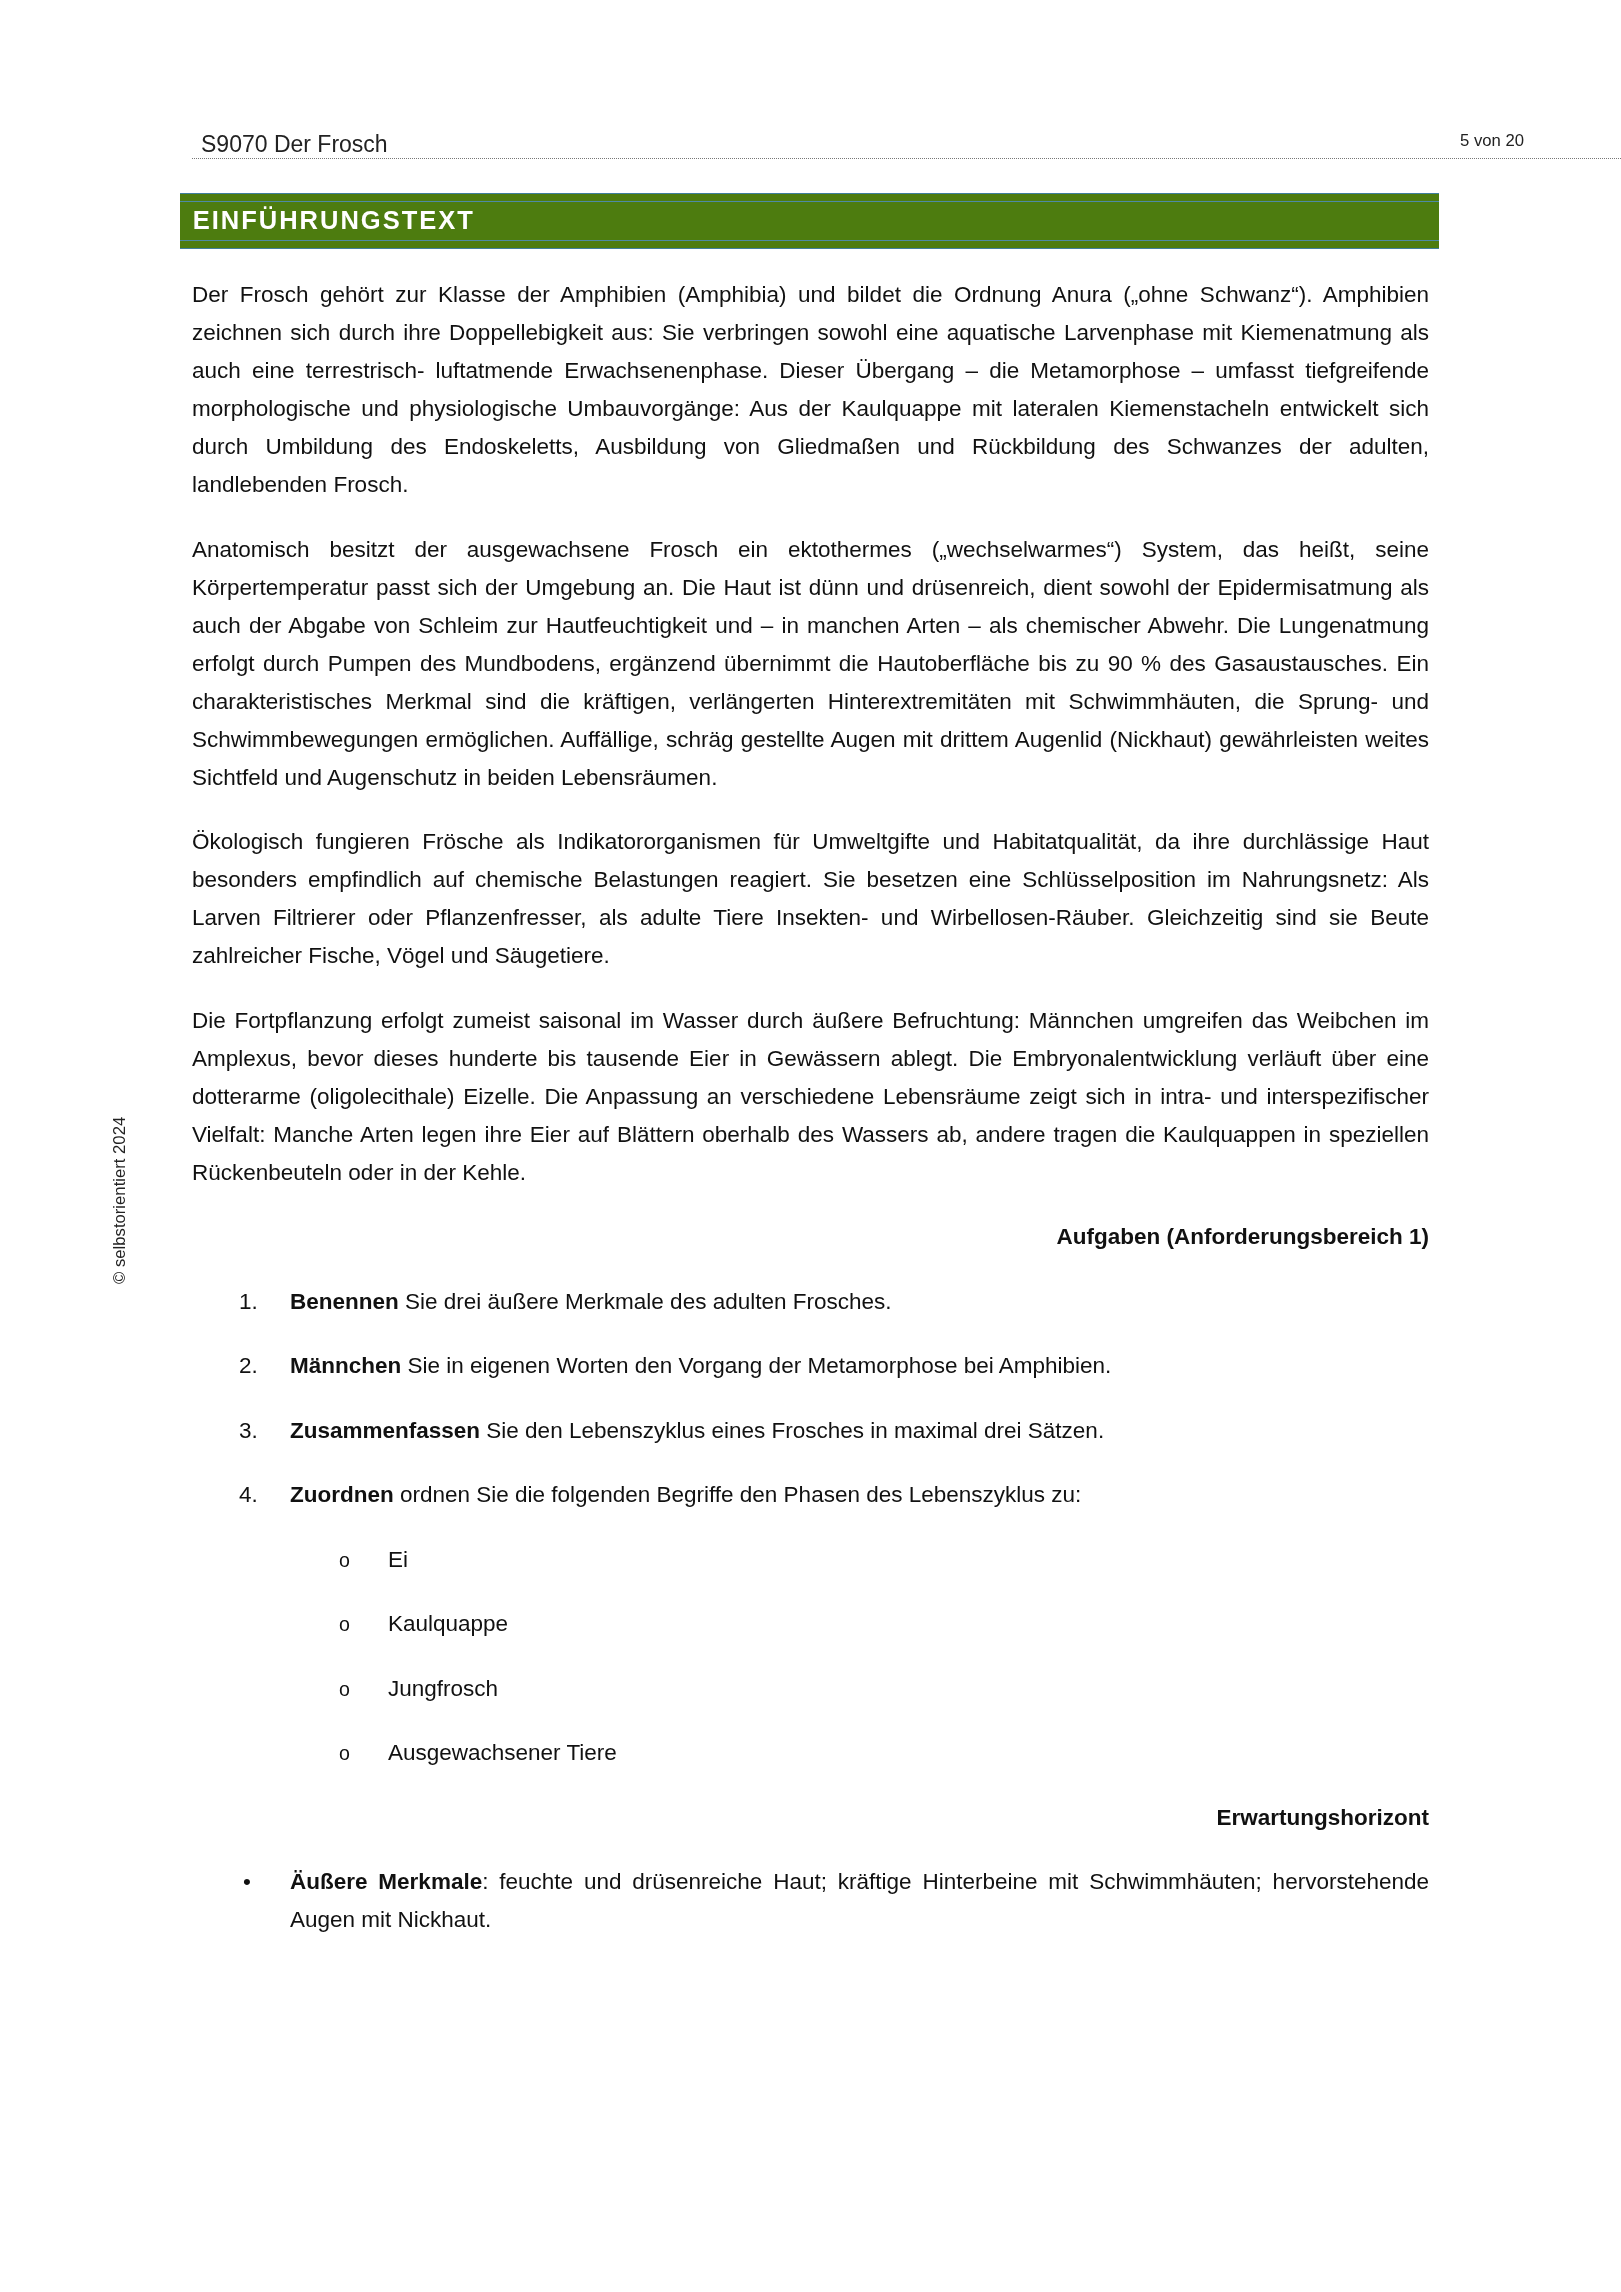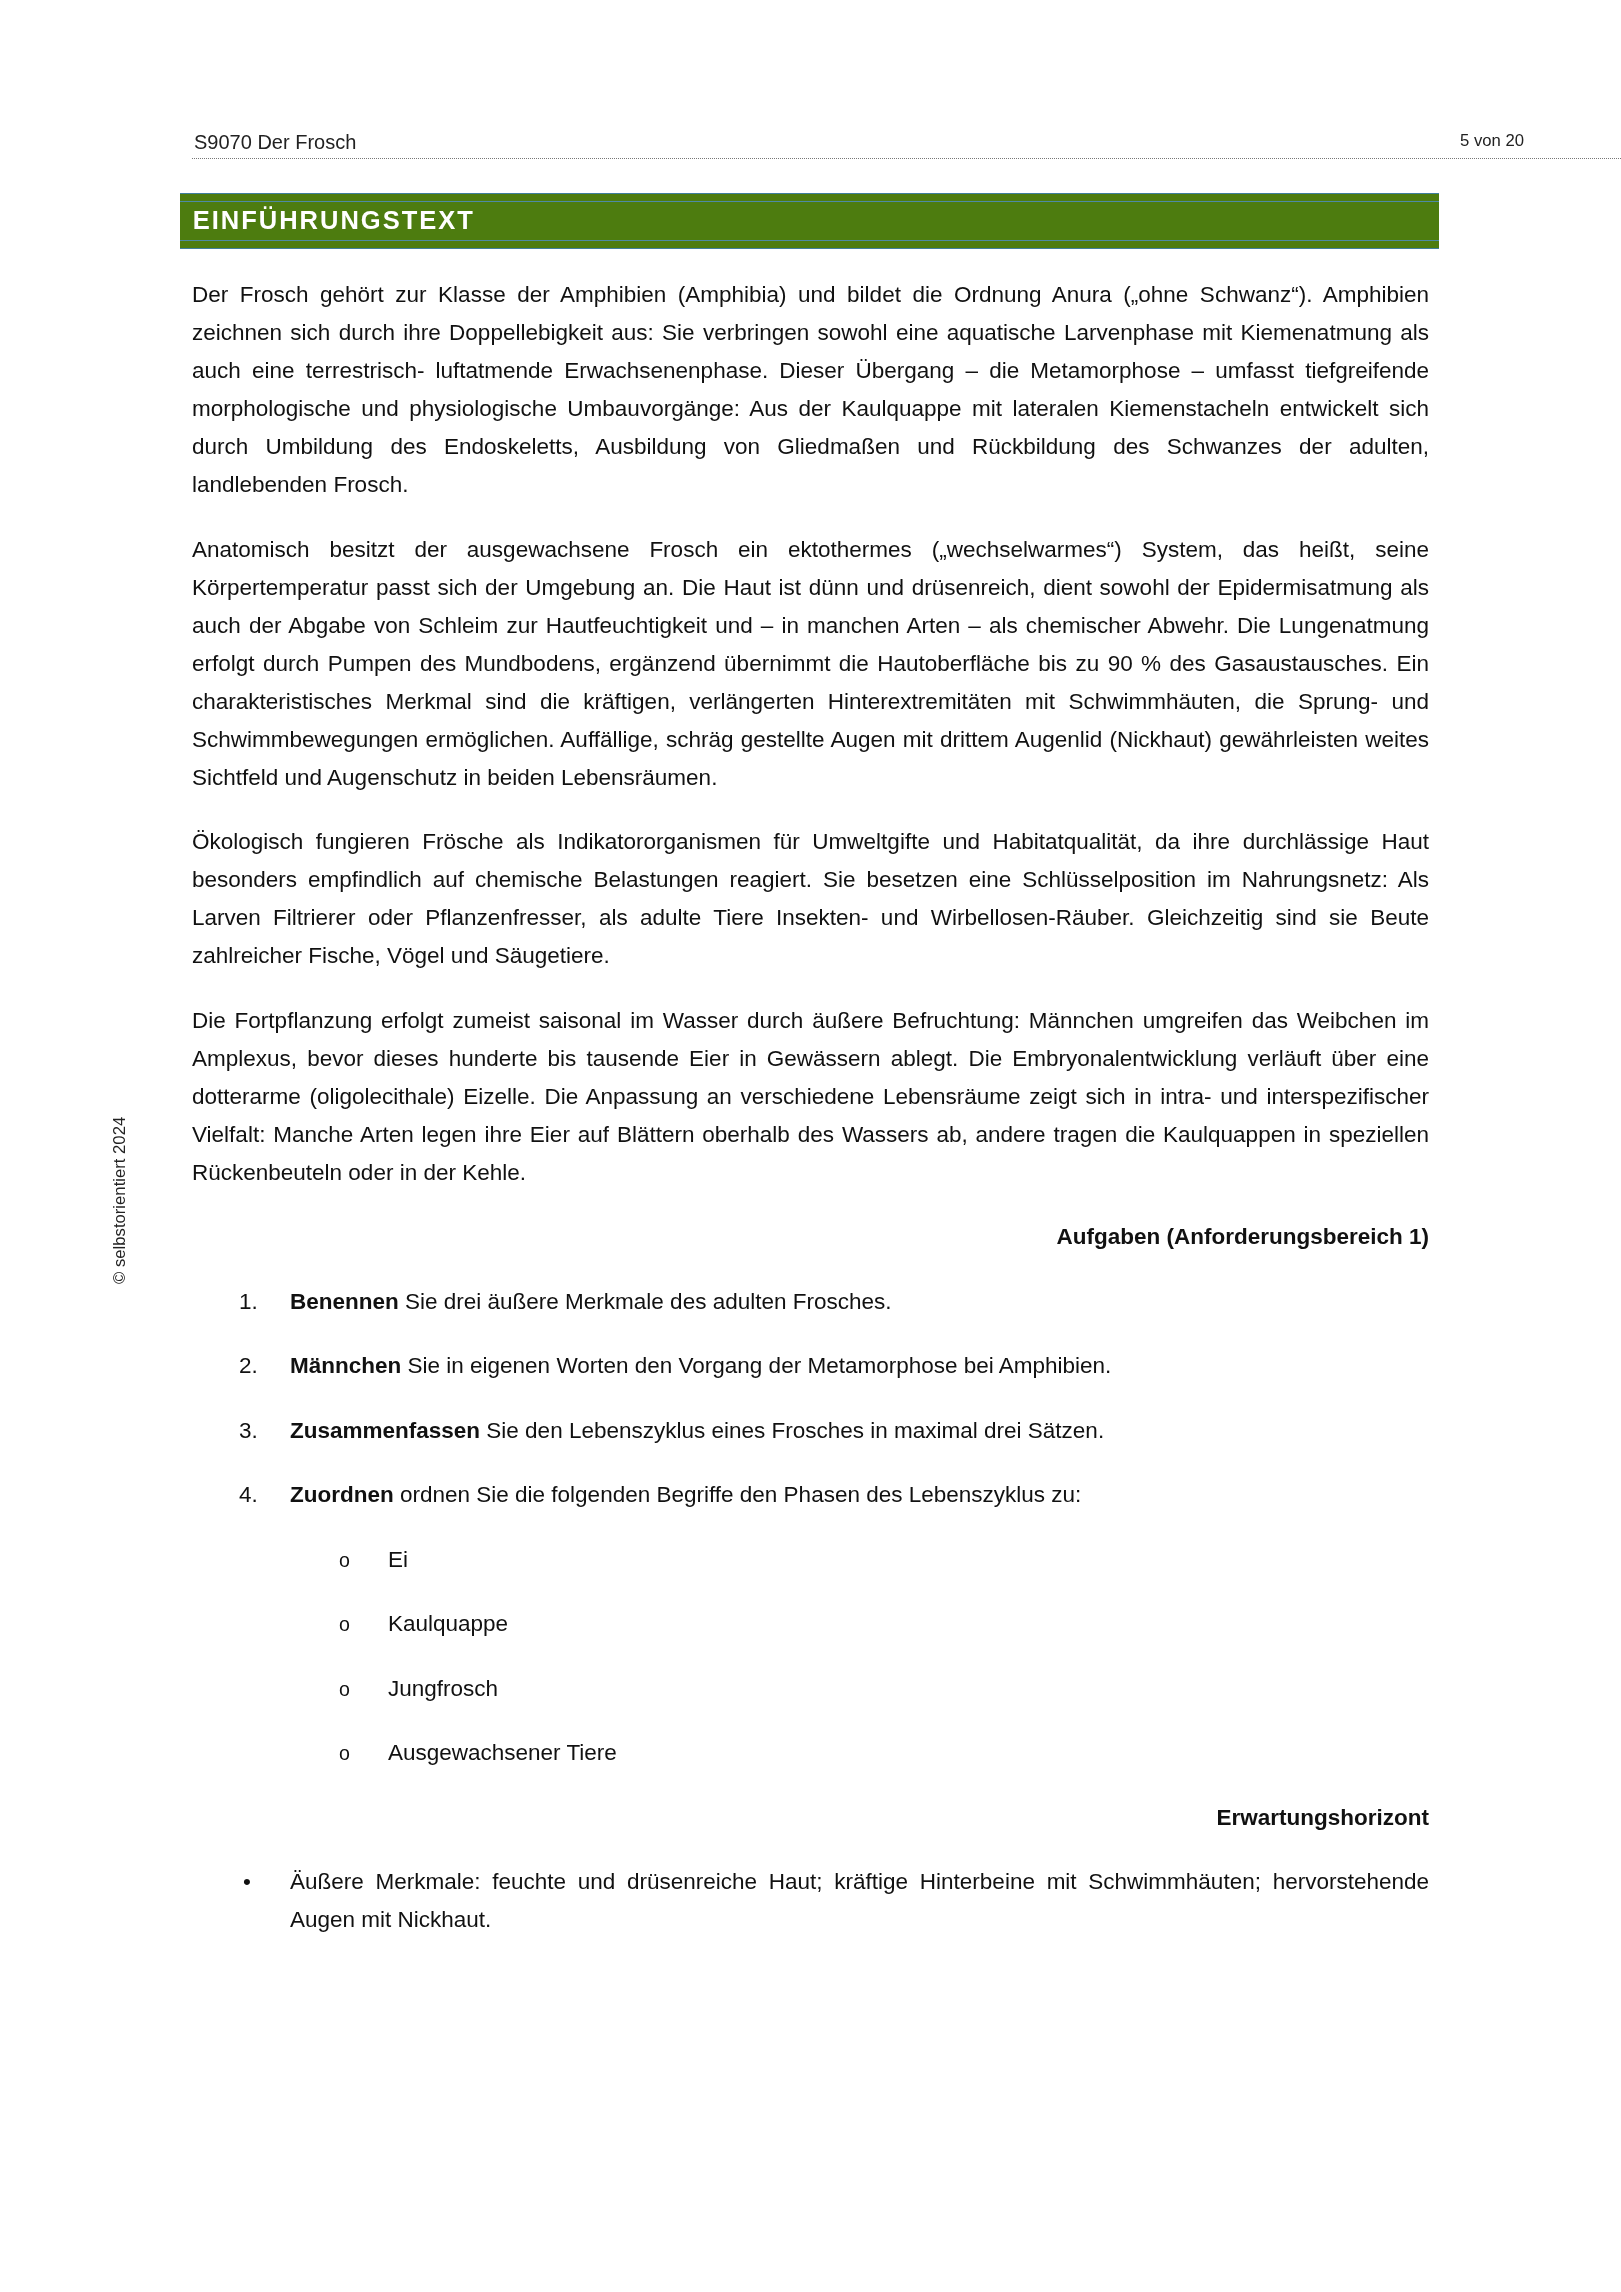--- a/index.html
+++ b/index.html
@@ -18,23 +18,23 @@
     .page-header {
       position: absolute;
       left: 192px;
       top: 127px;
       width: 1429px;
       height: 31px;
       border-bottom: 1px dotted #777;
     }
     .page-header .doc-title {
       position: absolute;
-      left: 2px;
+      left: 9px;
       top: 3.9px;
-      font-size: 20px;
+      font-size: 23px;
       color: #222;
     }
     .page-header .page-num {
       position: absolute;
       left: 1268px;
       top: 3.9px;
       font-size: 16.7px;
       color: #222;
     }
     .side-copyright {
@@ -146,21 +146,21 @@
       font-size: 22.5px;
       line-height: 38px;
       padding-left: 98px;
       text-align: justify;
     }
     .bullet-item .dot {
       position: absolute;
       left: 51px;
       top: 0;
     }
-    .bullet-item .lead { font-weight: normal; }
+    .bullet-item .lead { font-weight: bold; }
   </style>
 </head>
 <body>
 
 <div class="page-header">
   <span class="doc-title">S9070 Der Frosch</span>
   <span class="page-num">5 von 20</span>
 </div>
 
 <div class="side-copyright">© selbstorientiert 2024</div>

